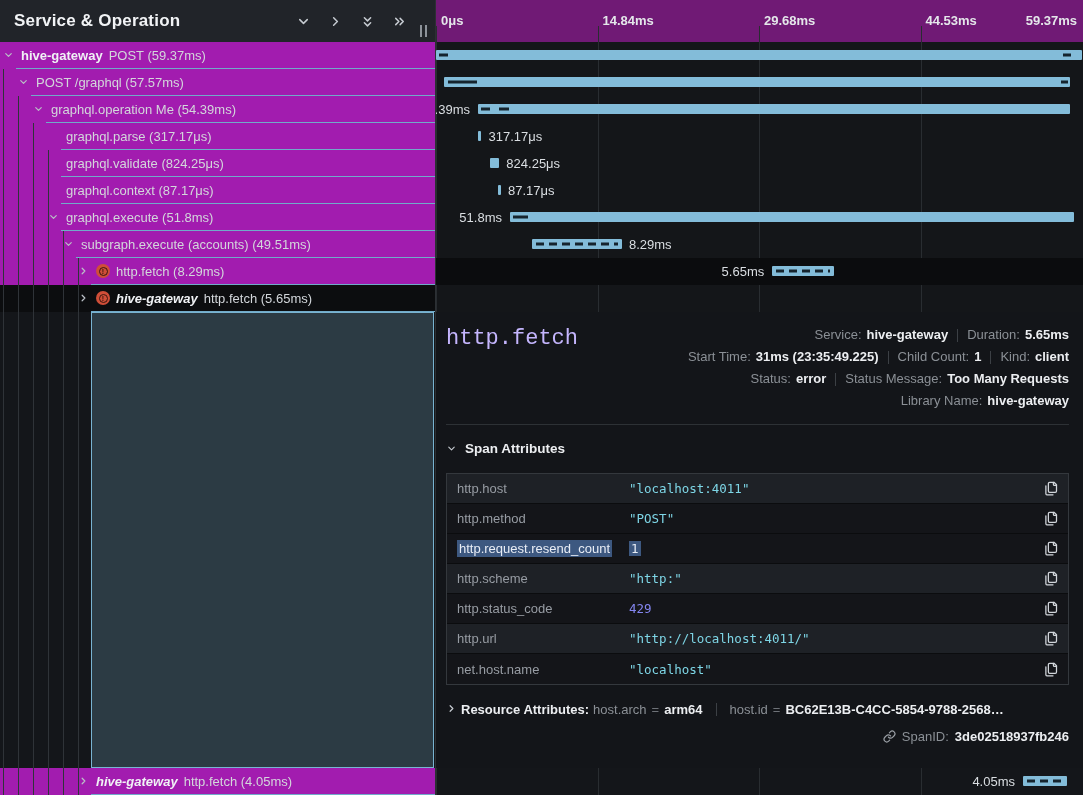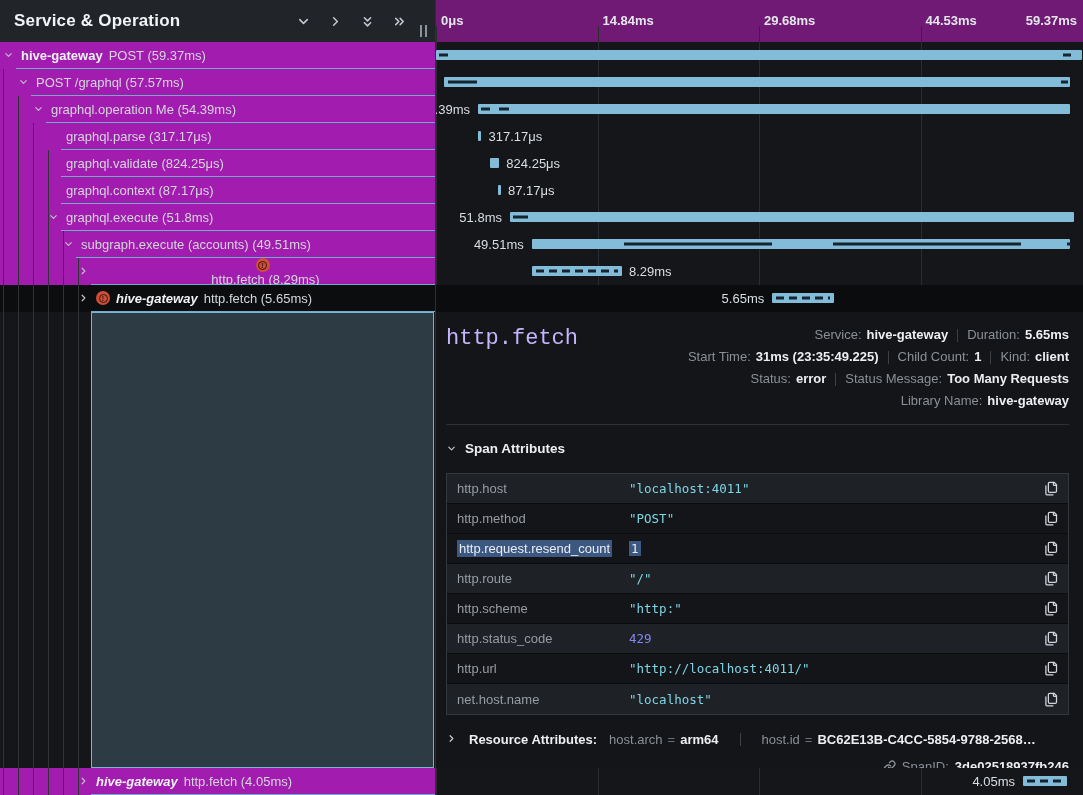--- a/index.html
+++ b/index.html
@@ -56,21 +56,21 @@
   .attr-row{display:flex;align-items:center;height:30px;font-size:13px;border-bottom:1px solid #0b0c0e;}
   .attr-row:last-child{border-bottom:none;}
   .attr-row:nth-child(1),.attr-row:nth-child(4),.attr-row:nth-child(6),.attr-row:nth-child(8){background:#1e2126;}
   .attr-row:nth-child(2),.attr-row:nth-child(3),.attr-row:nth-child(5),.attr-row:nth-child(7){background:#141519;}
   .akey{width:182px;flex:none;padding-left:10px;color:#979ca3;white-space:nowrap;}
   .aval{flex:1;font-family:"DejaVu Sans Mono",monospace;font-size:12.5px;white-space:nowrap;overflow:hidden;}
   .aval.string{color:#7ed6e6;}
   .aval.number{color:#8486f0;}
   .sel{background:#3d5880;color:#e8edf5;padding:1px 2px;}
   .copy-btn{width:34px;flex:none;display:flex;justify-content:center;color:#d2d6db;cursor:pointer;background:none;border:none;padding:0;}
-  .d-resource{display:flex;align-items:center;gap:12px;margin-top:12px;height:24px;font-size:13px;color:#8b9096;white-space:nowrap;overflow:hidden;}
+  .d-resource{display:flex;align-items:center;gap:4px;margin-top:12px;height:24px;font-size:13px;color:#8b9096;white-space:nowrap;overflow:hidden;}
   .d-resource .rlabel{font-weight:700;color:#eceef1;}
   .d-resource b{color:#eceef1;font-weight:700;}
   .d-resource .eq{margin:0 5px;color:#6d7177;}
   .d-footer{display:flex;justify-content:flex-end;align-items:center;gap:6px;margin-top:4px;height:22px;font-size:13px;color:#8b9096;}
   .d-footer b{color:#eceef1;font-weight:700;}
   .d-footer svg{color:#9ba0a6;}
   .tl-strip{position:relative;height:27px;background:#14161a;overflow:hidden;}
 </style>
 </head>
 <body>
@@ -166,21 +166,21 @@
           <div class="trow-inner" style="margin-left: 76px;">
             <span class="tchev">
               <svg width="11" height="11" viewBox="0 0 24 24" fill="none" stroke="currentColor" stroke-width="2.6" stroke-linecap="round" stroke-linejoin="round">
                 <path d="m6 9 6 6 6-6"></path>
               </svg>
             </span>
             <span class="top">subgraph.execute (accounts) (49.51ms)</span>
           </div>
         </div>
         <div class="trow">
-          <div class="trow-inner" style="margin-left: 91px; flex-direction: column;">
+          <div class="trow-inner" style="margin-left: 91px;">
             <span class="tchev">
               <svg width="11" height="11" viewBox="0 0 24 24" fill="none" stroke="currentColor" stroke-width="2.6" stroke-linecap="round" stroke-linejoin="round">
                 <path d="m9 18 6-6-6-6"></path>
               </svg>
             </span>
             <span class="err-icon">
               <span>!</span>
             </span>
             <span class="top">http.fetch (8.29ms)</span>
           </div>
@@ -277,28 +277,20 @@
         </div>
         <div class="brow">
           <div class="bar" style="left: 62.0212px; width: 3px;"></div>
           <div class="blabel" style="left: 72.0212px;">87.17μs</div>
         </div>
         <div class="brow">
           <div class="bar" style="left: 73.9902px; width: 563.631px;">
             <div class="mark" style="left: 0.579151%; width: 2.7027%;"></div>
           </div>
           <div class="blabel" style="right: 581.01px;">51.8ms</div>
-        </div>
-        <div class="brow">
-          <div class="bar" style="left: 95.7521px; width: 538.714px;">
-            <div class="mark" style="left: 17.1682%; width: 27.4692%;"></div>
-            <div class="mark" style="left: 55.9483%; width: 34.9424%;"></div>
-            <div class="mark" style="left: 99.3739%; width: 0.706928%;"></div>
-          </div>
-          <div class="blabel" style="right: 559.248px;">49.51ms</div>
         </div>
         <div class="brow">
           <div class="bar dashed" style="left: 95.7521px; width: 90.2028px;"></div>
           <div class="blabel" style="left: 192.955px;">8.29ms</div>
         </div>
         <div class="brow selected">
           <div class="bar dashed" style="left: 336.22px; width: 61.4772px;"></div>
           <div class="blabel" style="right: 318.78px;">5.65ms</div>
         </div>
       </div>
@@ -372,31 +364,20 @@
             <div class="aval number"><span class="sel">1</span></div>
             <button class="copy-btn">
               <svg width="15" height="15" viewBox="0 0 24 24" fill="none" stroke="currentColor" stroke-width="2" stroke-linecap="round" stroke-linejoin="round">
                 <path d="M20 7h-3a2 2 0 0 1-2-2V2"></path>
                 <path d="M9 18a2 2 0 0 1-2-2V4a2 2 0 0 1 2-2h7l4 4v10a2 2 0 0 1-2 2Z"></path>
                 <path d="M3 7.6v12.8A1.6 1.6 0 0 0 4.6 22h9.8"></path>
               </svg>
             </button>
           </div>
           <div class="attr-row">
-            <div class="akey">http.route</div>
-            <div class="aval string">"/"</div>
-            <button class="copy-btn">
-              <svg width="15" height="15" viewBox="0 0 24 24" fill="none" stroke="currentColor" stroke-width="2" stroke-linecap="round" stroke-linejoin="round">
-                <path d="M20 7h-3a2 2 0 0 1-2-2V2"></path>
-                <path d="M9 18a2 2 0 0 1-2-2V4a2 2 0 0 1 2-2h7l4 4v10a2 2 0 0 1-2 2Z"></path>
-                <path d="M3 7.6v12.8A1.6 1.6 0 0 0 4.6 22h9.8"></path>
-              </svg>
-            </button>
-          </div>
-          <div class="attr-row">
             <div class="akey">http.scheme</div>
             <div class="aval string">"http:"</div>
             <button class="copy-btn">
               <svg width="15" height="15" viewBox="0 0 24 24" fill="none" stroke="currentColor" stroke-width="2" stroke-linecap="round" stroke-linejoin="round">
                 <path d="M20 7h-3a2 2 0 0 1-2-2V2"></path>
                 <path d="M9 18a2 2 0 0 1-2-2V4a2 2 0 0 1 2-2h7l4 4v10a2 2 0 0 1-2 2Z"></path>
                 <path d="M3 7.6v12.8A1.6 1.6 0 0 0 4.6 22h9.8"></path>
               </svg>
             </button>
           </div>

